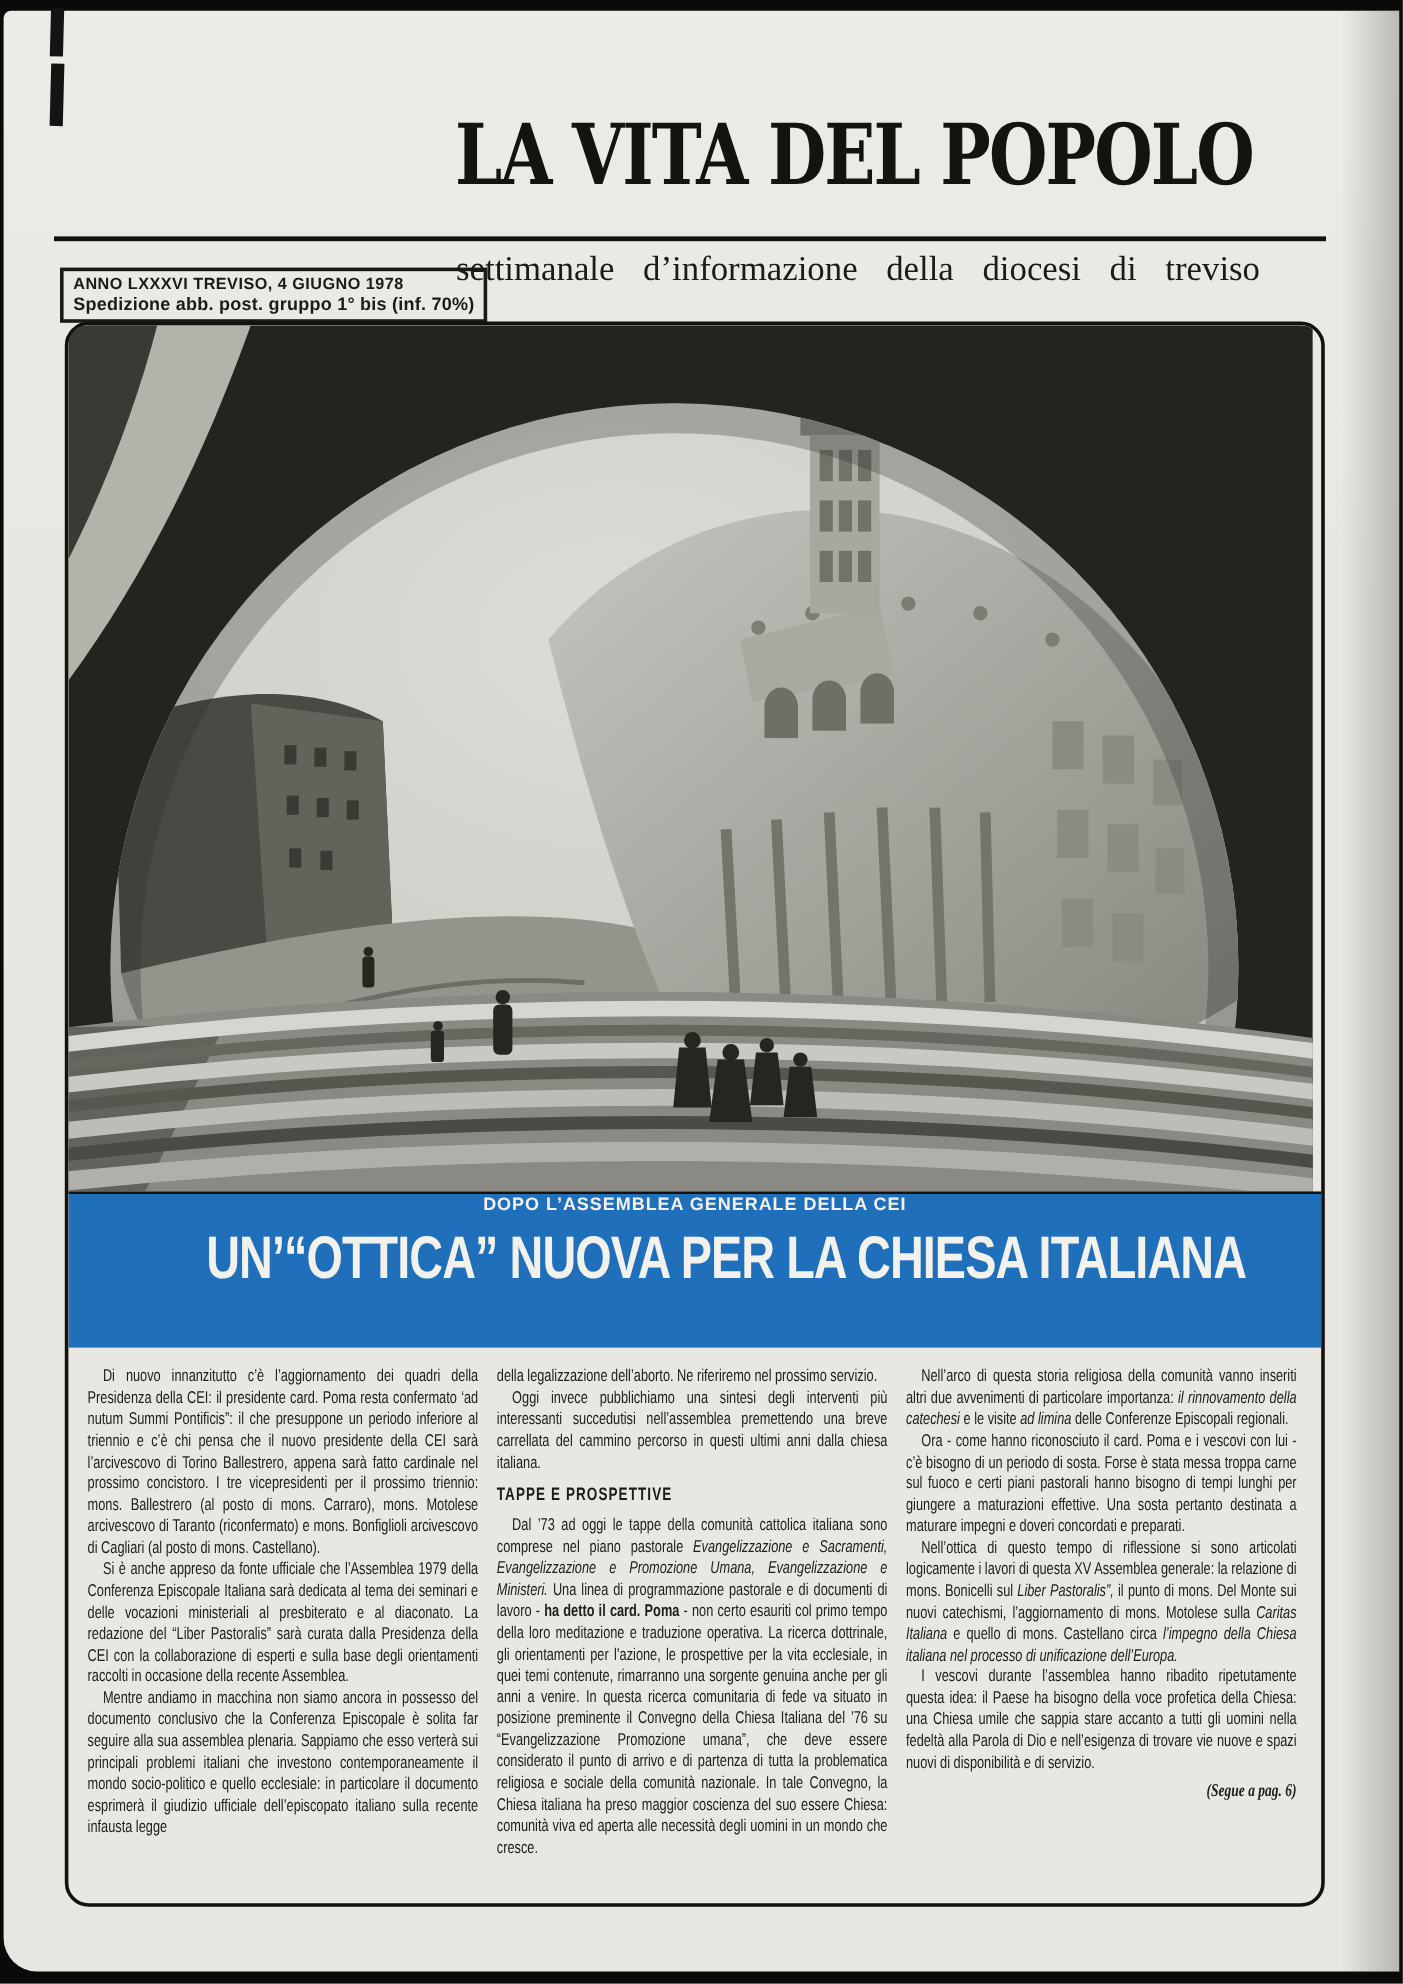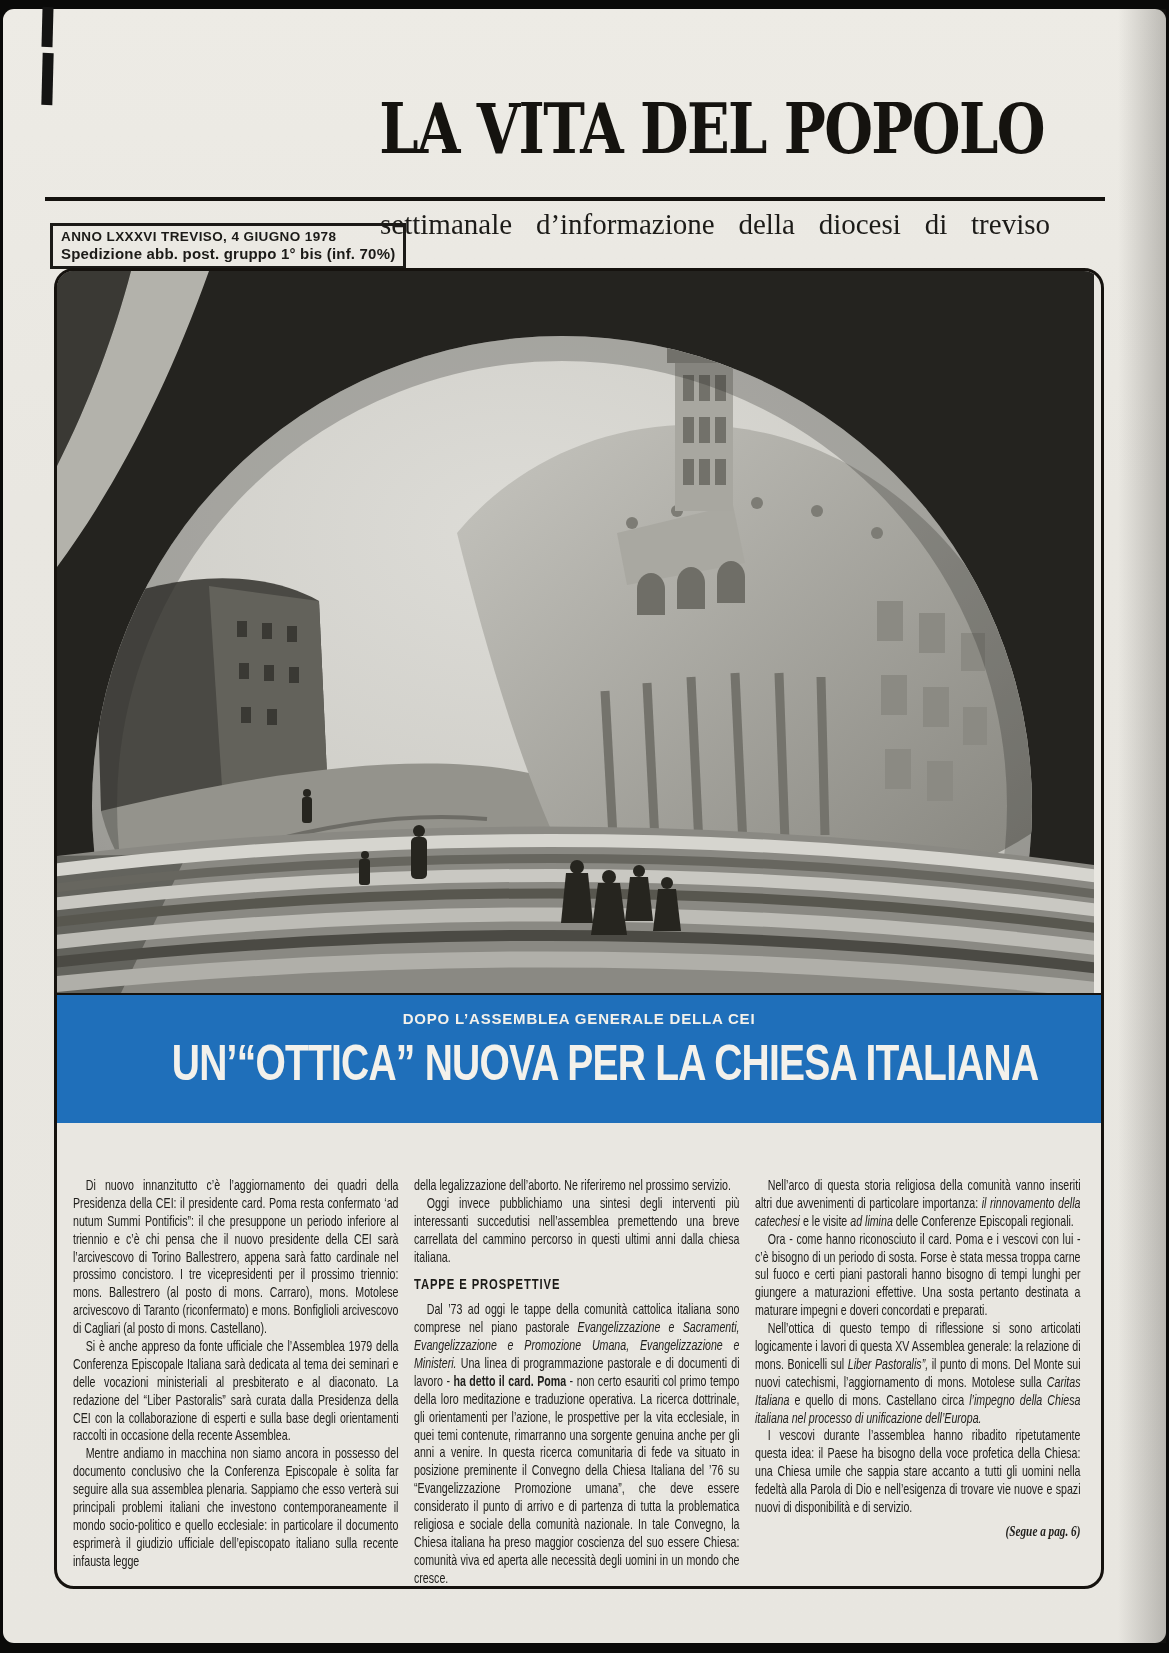--- a/index.html
+++ b/index.html
@@ -3,21 +3,21 @@
 <meta charset="utf-8">
 <style>
   html,body{margin:0;padding:0;}
   body{
     width:1169px;height:1653px;position:relative;background:#0a0a09;overflow:hidden;
     font-family:"Liberation Sans",sans-serif;
   }
   .page{
     position:absolute;left:3px;top:9px;width:1163px;height:1634px;
     background:linear-gradient(180deg,#edebe5 0%,#e9e7e1 30%,#e8e6e0 100%);
-    border-bottom-left-radius:28px;border-top-left-radius:6px;border-radius:11px;
+    border-bottom-left-radius:28px;border-top-left-radius:6px;
   }
   .page::after{ 
     content:"";position:absolute;right:0;top:0;bottom:0;width:48px;
     background:linear-gradient(to right,rgba(0,0,0,0),rgba(40,38,34,0.25));
     pointer-events:none;
   }
   .reg-mark{position:absolute;left:39px;width:11px;background:#141413;}
   .reg-mark.m1{top:-2px;height:40px;transform:rotate(1.5deg);}
   .reg-mark.m2{top:44px;height:52px;transform:rotate(1.5deg);}
 
@@ -45,26 +45,26 @@
 
   .frame{
     position:absolute;left:51px;top:259px;width:1044px;height:1315px;
     border:3.5px solid #15120e;border-radius:20px;overflow:hidden;background:#e9e7e1;
   }
   .photo{display:block;width:1037px;height:722px;}
   .banner{
     width:100%;height:128px;background:#1f6fba;border-top:2px solid #15120e;
     text-align:center;color:#f3f1eb;position:relative;
   }
-  .kicker{padding-top:15px;font-size:15px;font-weight:bold;letter-spacing:0.8px;}
+  .kicker{font-size:15px;font-weight:bold;letter-spacing:0.8px;}
   .headline{
     margin-top:7px;font-size:50px;font-weight:bold;letter-spacing:-1px;white-space:nowrap;
     transform:scaleX(0.78);transform-origin:50% 50%;
   }
-  .article{position:relative;width:100%;height:458px;margin-top:38px;}
+  .article{position:relative;width:100%;height:458px;}
   .col{
     position:absolute;top:16px;width:434px;
     transform:scaleX(0.75);transform-origin:0 0;
     font-size:14.2px;line-height:1.26;text-align:justify;color:#21201d;
   }
   .col.c1{left:16px;} .col.c2{left:357px;} .col.c3{left:698px;}
   .col p{margin:0;}
   .col p.indent{text-indent:17px;}
   .col h3.subhead{margin:9px 0 7px;font-size:15px;letter-spacing:1.2px;color:#1c1b18;}
   .col p.continuation{

